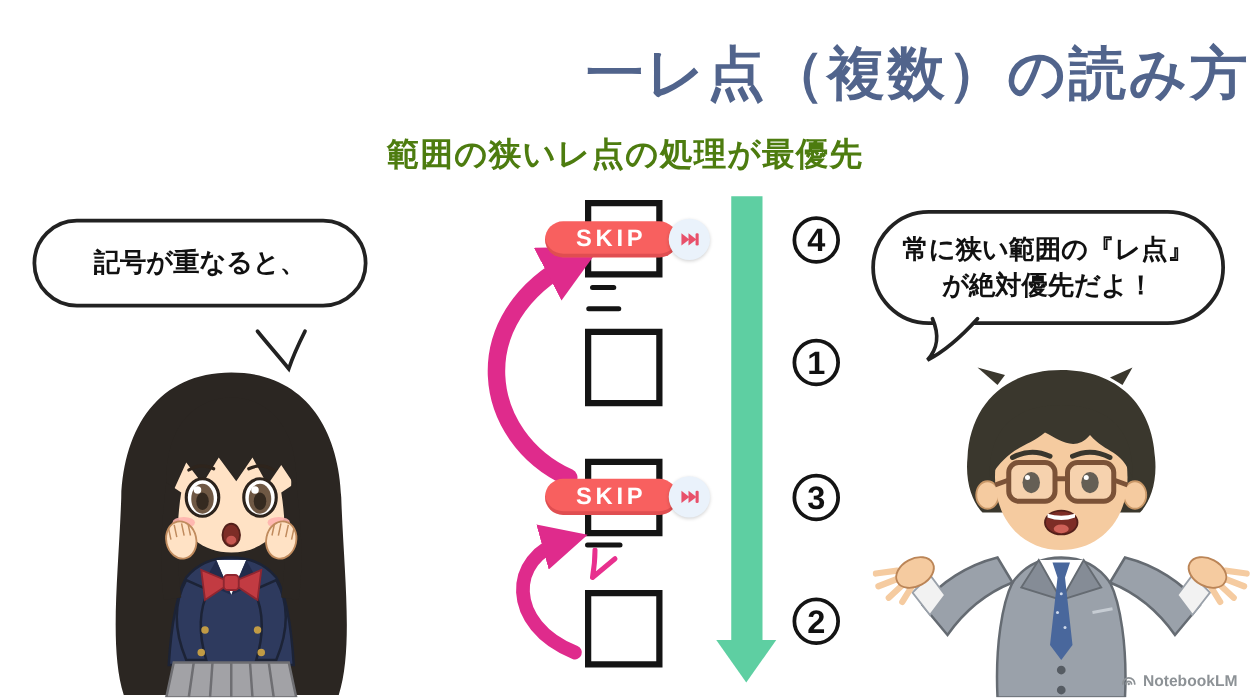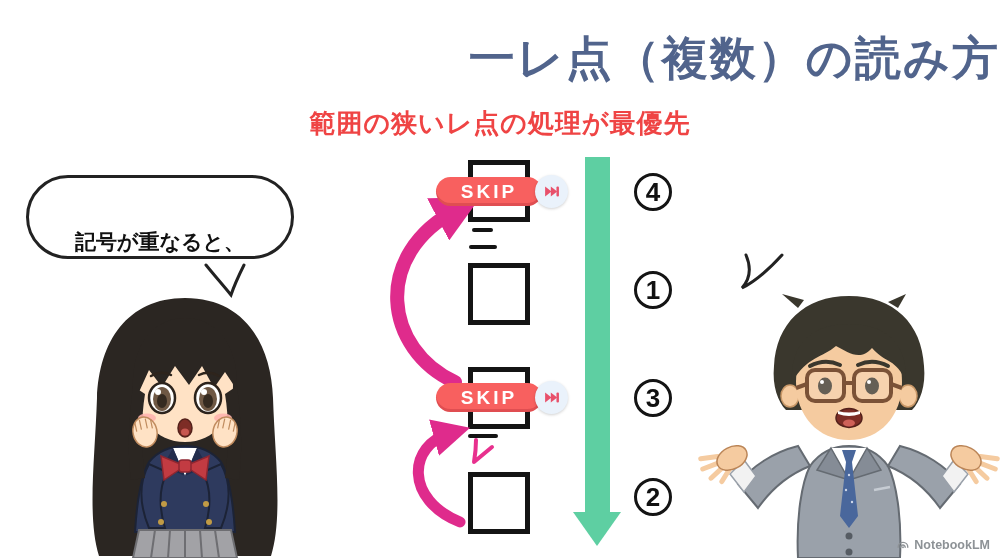--- a/index.html
+++ b/index.html
@@ -7,30 +7,30 @@
     position:relative; width:1000px; height:558px; background:#ffffff;
     overflow:hidden; font-family:"Liberation Sans", sans-serif;
   }
   
   .title {
     position:absolute; top:28px; left:0; width:1000px; text-align:right;
     font-size:46px; font-weight:bold; color:#51648c; letter-spacing:2px;
   }
   .subtitle {
     position:absolute; top:106px; left:0; width:1000px; text-align:center;
-    font-size:26px; font-weight:bold; color:#ef4444; letter-spacing:1px;
+    font-size:26px; font-weight:bold; color:#4d7c0f; letter-spacing:1px;
   }
   
   .bubble {
     position:absolute; border:3px solid #222; border-radius:48px; background:#fff;
     display:flex; flex-direction:column; justify-content:center; align-items:center;
     font-weight:bold; color:#111; font-size:21px; line-height:1.4; text-align:center;
     box-sizing:border-box;
   }
-  .bubble-left  { left:26px;  top:175px; width:268px; height:84px;justify-content:flex-end; }
+  .bubble-left  { left:26px;  top:175px; width:268px; height:71px; }
   .bubble-right { left:697px; top:168px; width:283px; height:92px; }
   .tail { position:absolute; }
   
   .kbox {
     position:absolute; left:468px; width:62px; height:62px;
     border:5px solid #141414; background:#fff; box-sizing:border-box;
   }
   #box1 { top:160px; } #box2 { top:263px; } #box3 { top:367px; } #box4 { top:472px; }
   .mark-line { position:absolute; background:#141414; height:4px; border-radius:2px; }
   .garrow-bar  { position:absolute; left:585px; top:157px; width:25px; height:356px; background:#5ecfa2; }
@@ -72,20 +72,24 @@
   <div class="title">一レ点（複数）の読み方</div>
   <div class="subtitle">範囲の狭いレ点の処理が最優先</div>
 
   <div class="bubble bubble-left">
     <span>記号が重なると、</span>
   </div>
   <svg class="tail" style="left:196px; top:263px;" width="56" height="36" viewBox="0 0 56 36">
     <path d="M10 2 C18 12 27 22 35 32 C39 20 44 10 48 2" fill="#fff" stroke="#222" stroke-width="3" stroke-linecap="round"></path>
   </svg>
 
+  <div class="bubble bubble-right">
+    <span>常に狭い範囲の『レ点』</span>
+    <span>が絶対優先だよ！</span>
+  </div>
   <svg class="tail" style="left:736px; top:253px;" width="56" height="38" viewBox="0 0 56 38">
     <path d="M10 2 C16 16 14 26 6 35 C22 27 36 13 46 2" fill="#fff" stroke="#222" stroke-width="3" stroke-linecap="round"></path>
   </svg>
 
   <svg class="overlay" style="left:65px; top:290px;" width="240" height="268" viewBox="0 0 240 268">
     <path d="M120 8 C62 8 34 52 32 108 C30 168 22 228 34 266 L206 266 C218 228 210 168 208 108 C206 52 178 8 120 8 Z" fill="#2b2622"></path>
     <path d="M70 242 C72 210 76 186 84 172 C94 160 106 156 120 156 C134 156 146 160 156 172 C164 186 168 210 170 242 Z" fill="#2e3a5e" stroke="#1c2336" stroke-width="2"></path>
     <path d="M108 158 L120 186 L132 158 Z" fill="#ffffff"></path>
     <path d="M108 158 L120 186 L98 176 Z" fill="#222c4c"></path>
     <path d="M132 158 L120 186 L142 176 Z" fill="#222c4c"></path>

